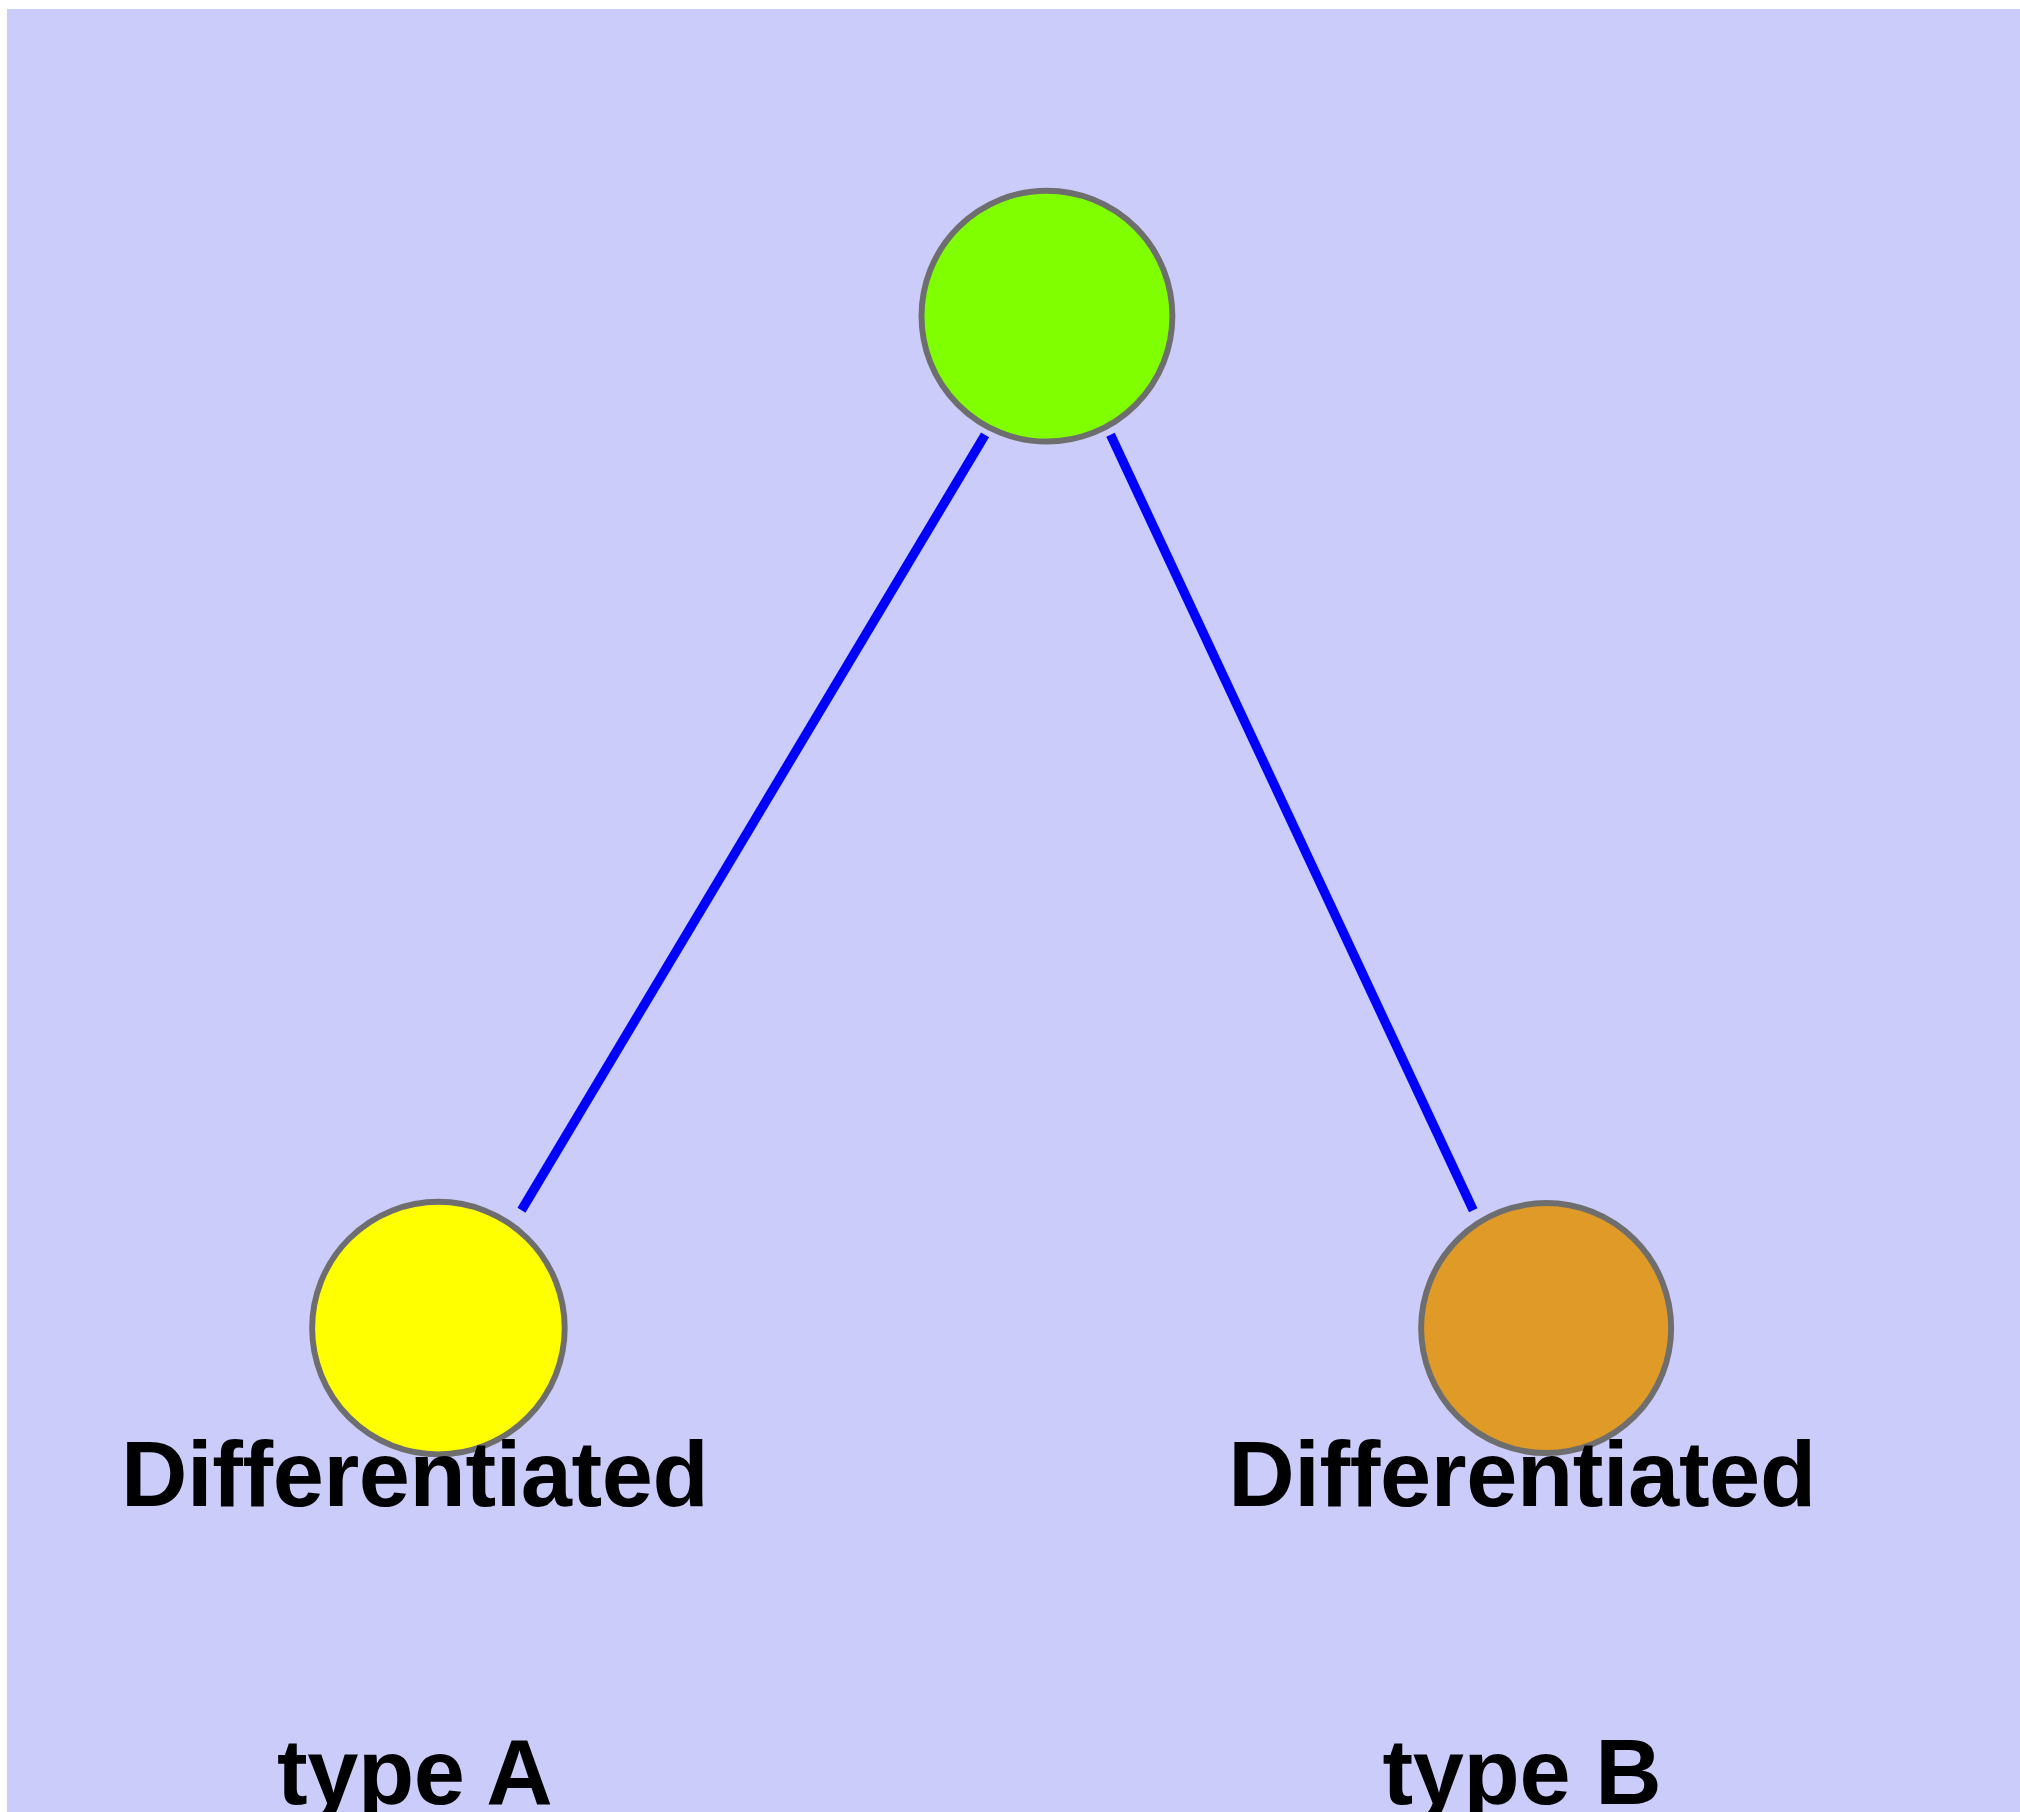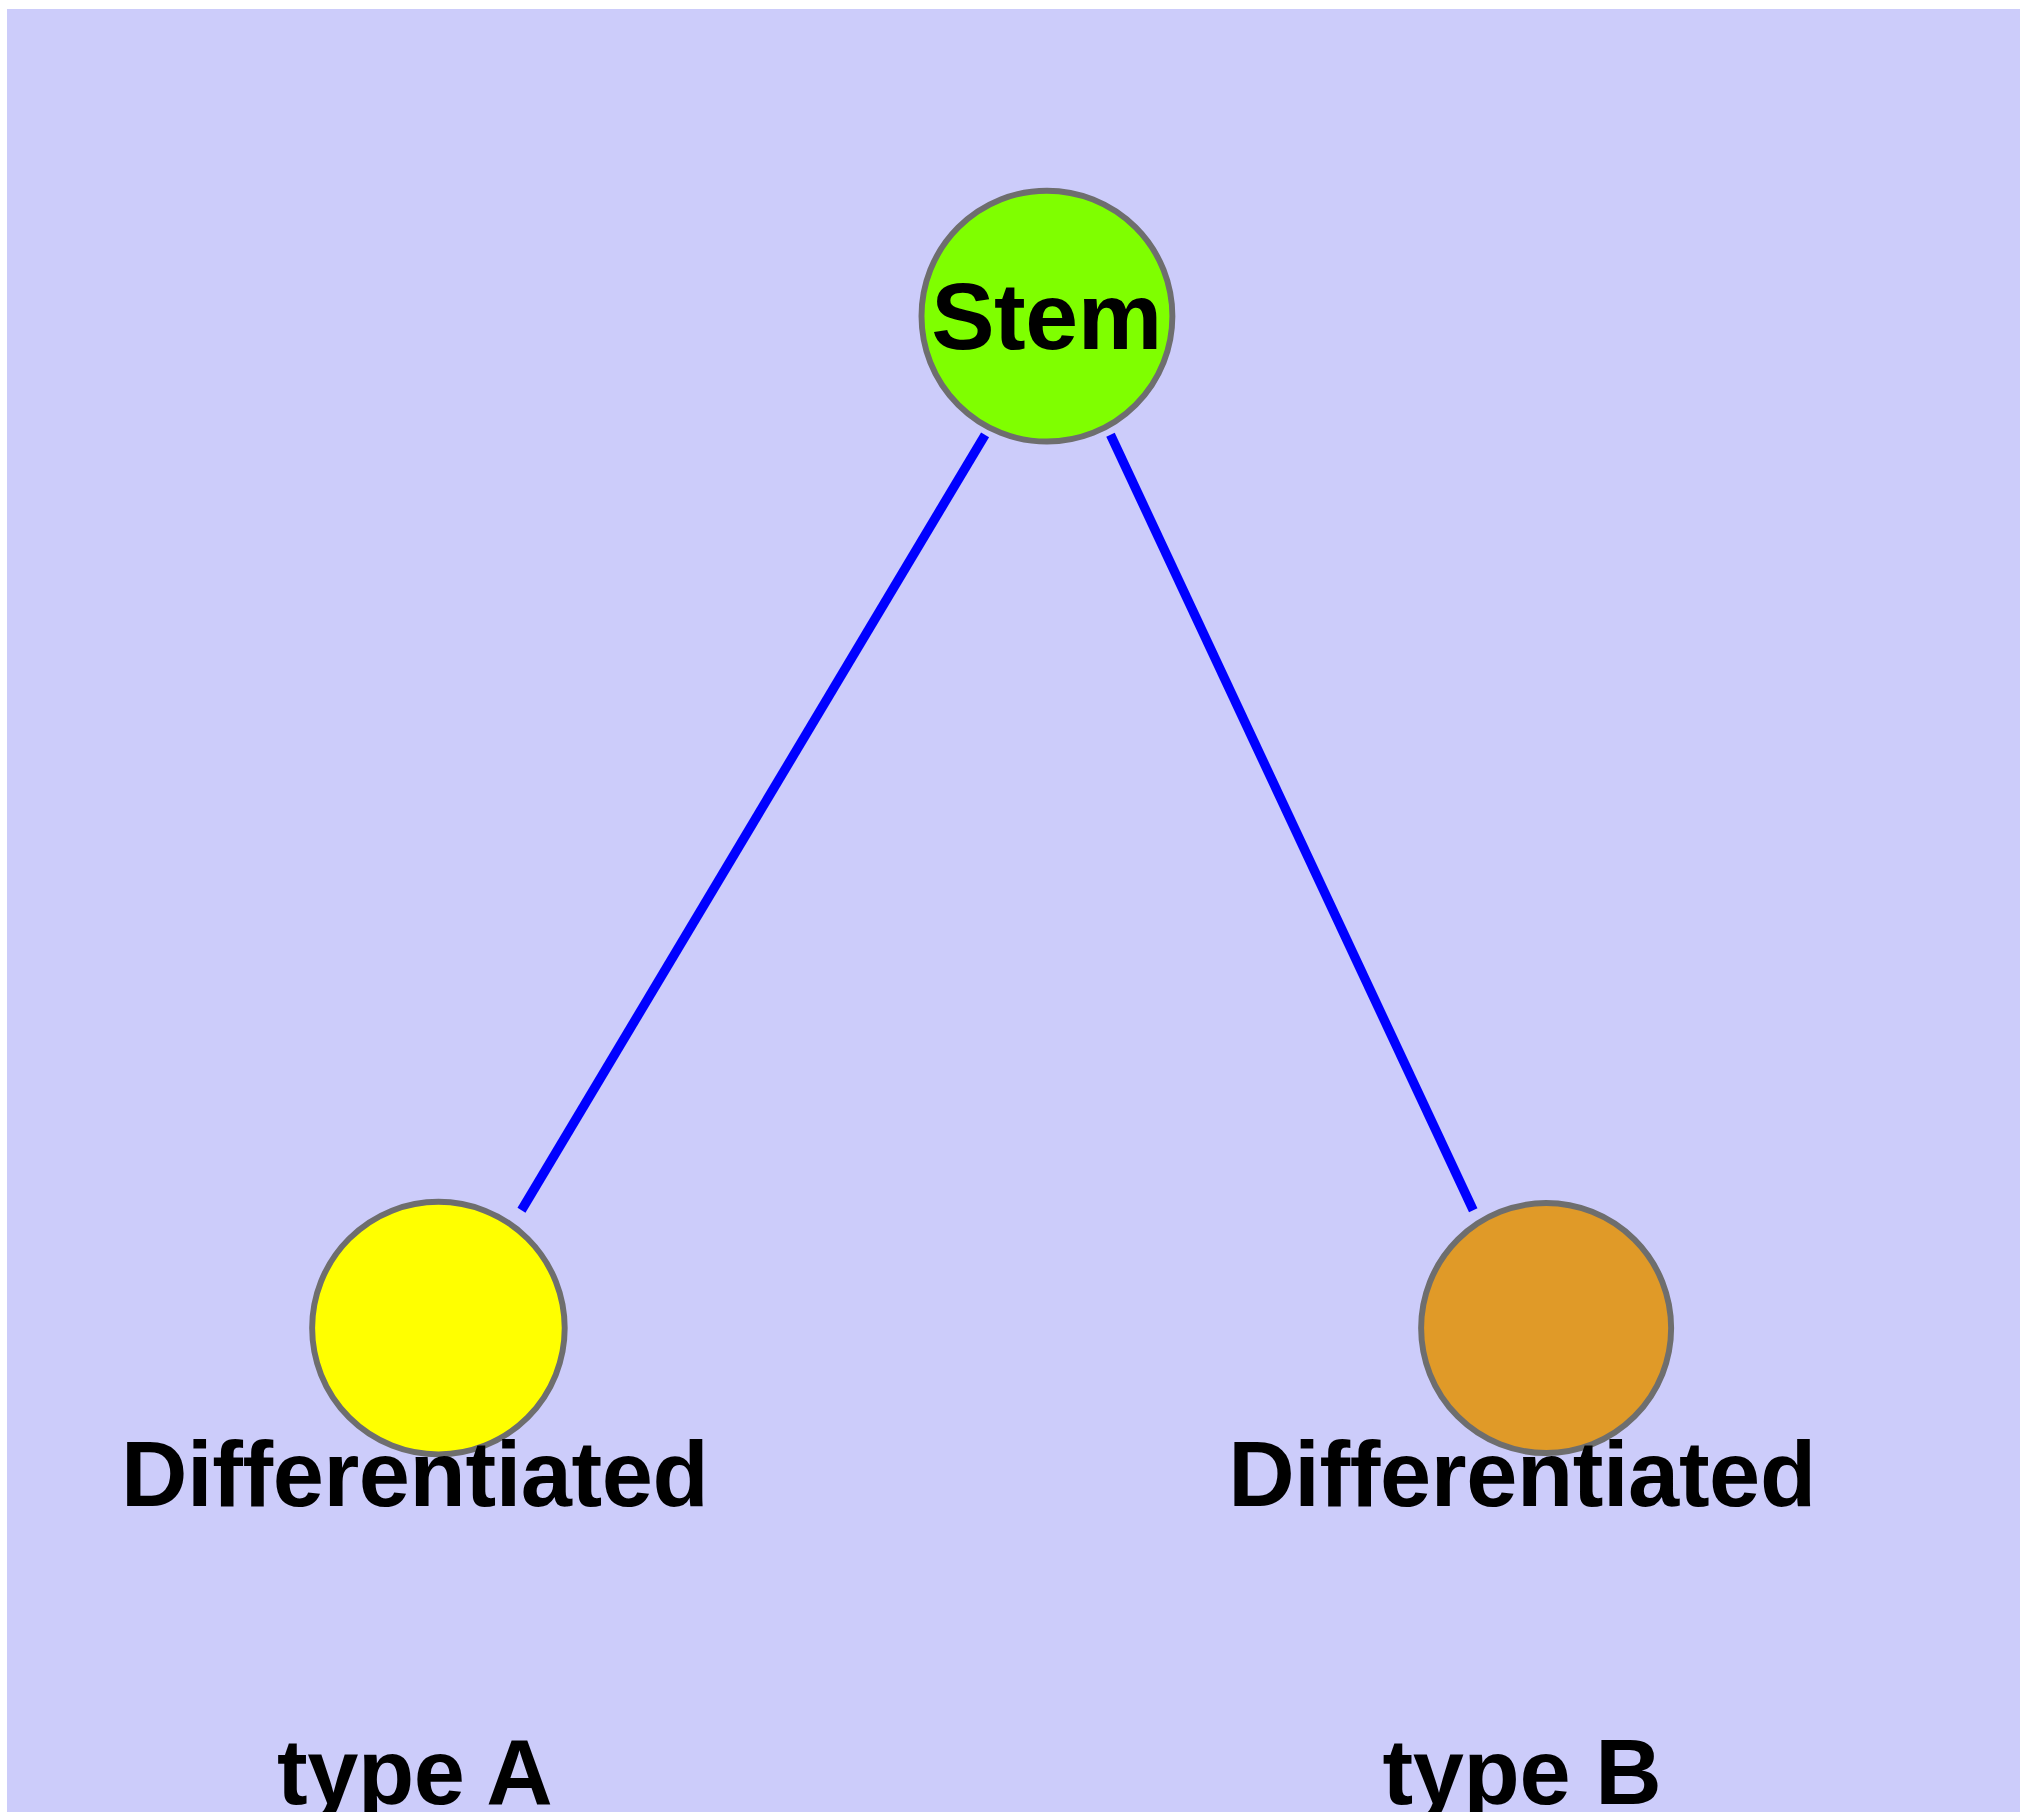--- a/index.html
+++ b/index.html
@@ -60,21 +60,20 @@
       <line x1="1162" y1="513" x2="615" y2="1428" stroke="#0000ff" stroke-width="11" stroke-linecap="butt"></line>
       <line x1="1310" y1="513" x2="1738" y2="1428" stroke="#0000ff" stroke-width="11" stroke-linecap="butt"></line>
     </g>
     <g>
       <circle cx="517" cy="1567" r="149" fill="#ffff00" stroke="#6e6e6e" stroke-width="7"></circle>
       <circle cx="1824" cy="1567" r="147.5" fill="#e09a28" stroke="#6e6e6e" stroke-width="7"></circle>
       <circle cx="1235" cy="373" r="148" fill="#7fff00" stroke="#6e6e6e" stroke-width="7"></circle>
     </g>
   </svg>
 
-  <div class="node-label label-stem" style="left:792px; top:265px; width:509px;">Stem</div>
 
   <div class="node-label label-leaf" style="left:-9.3px; top:1226px; width:848px;">
     <div>Differentiated</div>
     <div>type A</div>
   </div>
 
   <div class="node-label label-leaf" style="left:1098px; top:1226px; width:848px;">
     <div>Differentiated</div>
     <div>type B</div>
   </div>

